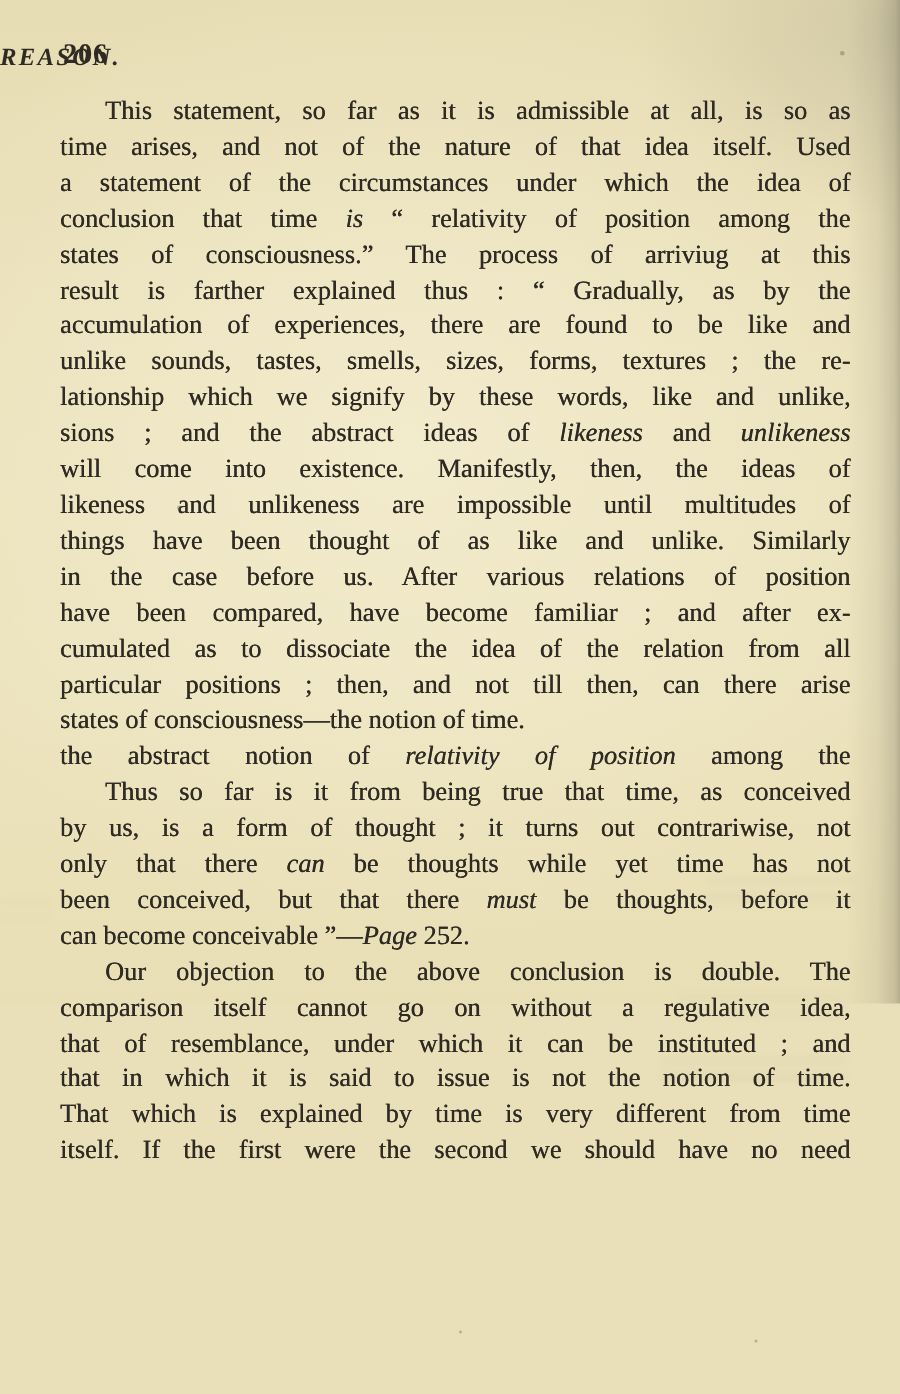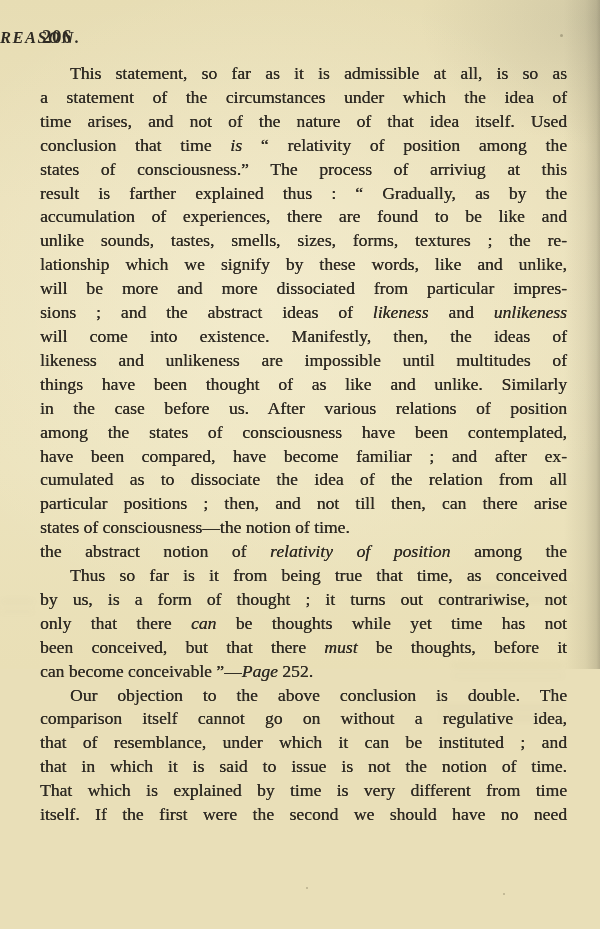--- a/index.html
+++ b/index.html
@@ -63,35 +63,33 @@
 <div class="scan" style="color: rgb(47, 43, 36);">
 
   <div class="running-head">
     <span class="page-number">206</span>
     <span class="running-title">REASON.</span>
   </div>
 
   <div class="text-block">
       <div class="para">
         <div class="line first"><span>This statement, so far as it is admissible at all, is so as</span></div>
+        <div class="line"><span>time arises, and not of the nature of that idea itself. Used</span></div>
         <div class="line"><span>a statement of the circumstances under which the idea of</span></div>
-        <div class="line"><span>time arises, and not of the nature of that idea itself. Used</span></div>
         <div class="line"><span>conclusion that time </span><span class="it">is</span><span> “ relativity of position among the</span></div>
         <div class="line"><span>states of consciousness.” The process of arriviug at this</span></div>
         <div class="line"><span>result is farther explained thus : “ Gradually, as by the</span></div>
         <div class="line"><span>accumulation of experiences, there are found to be like and</span></div>
         <div class="line"><span>unlike sounds, tastes, smells, sizes, forms, textures ; the re-</span></div>
         <div class="line"><span>lationship which we signify by these words, like and unlike,</span></div>
-        <div class="line"><span>will be more and more dissociated from particular impres-</span></div>
         <div class="line"><span>sions ; and the abstract ideas of </span><span class="it">likeness</span><span> and </span><span class="it">unlikeness</span></div>
         <div class="line"><span>will come into existence. Manifestly, then, the ideas of</span></div>
         <div class="line"><span>likeness and unlikeness are impossible until multitudes of</span></div>
         <div class="line"><span>things have been thought of as like and unlike. Similarly</span></div>
         <div class="line"><span>in the case before us. After various relations of position</span></div>
-        <div class="line"><span>among the states of consciousness have been contemplated,</span></div>
         <div class="line"><span>have been compared, have become familiar ; and after ex-</span></div>
         <div class="line"><span>cumulated as to dissociate the idea of the relation from all</span></div>
         <div class="line"><span>particular positions ; then, and not till then, can there arise</span></div>
         <div class="line end"><span>states of consciousness—the notion of time.</span></div>
         <div class="line"><span>the abstract notion of </span><span class="it">relativity of position</span><span> among the</span></div>
       </div>
       <div class="para">
         <div class="line first"><span>Thus so far is it from being true that time, as conceived</span></div>
         <div class="line"><span>by us, is a form of thought ; it turns out contrariwise, not</span></div>
         <div class="line"><span>only that there </span><span class="it">can</span><span> be thoughts while yet time has not</span></div>

